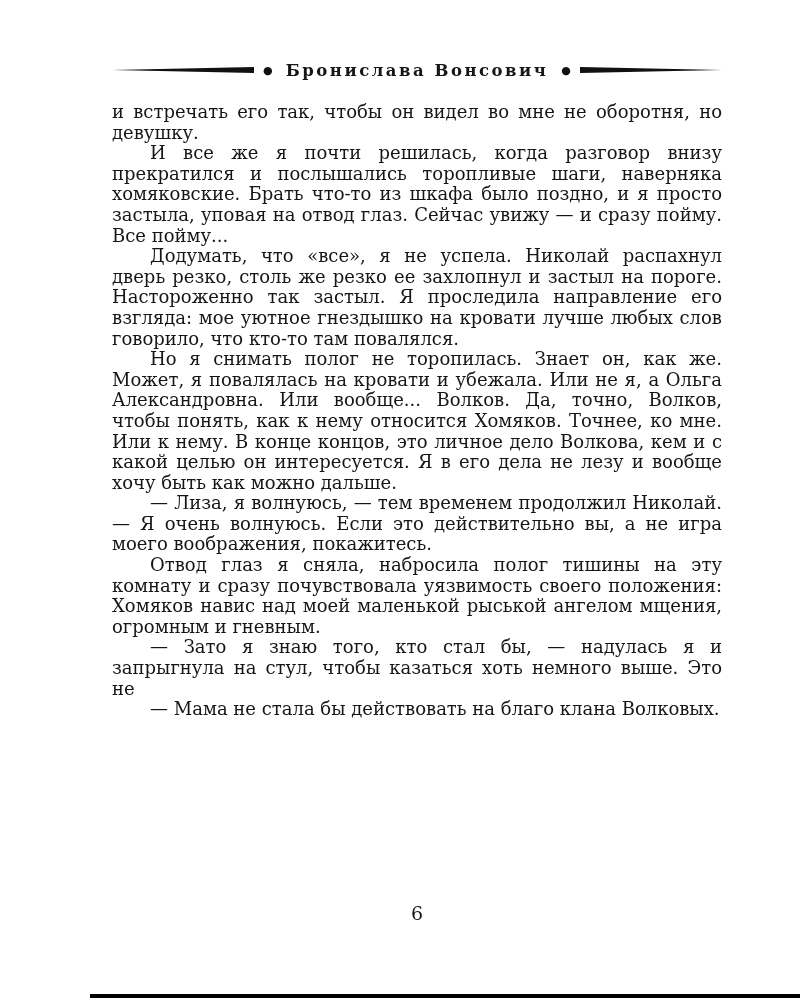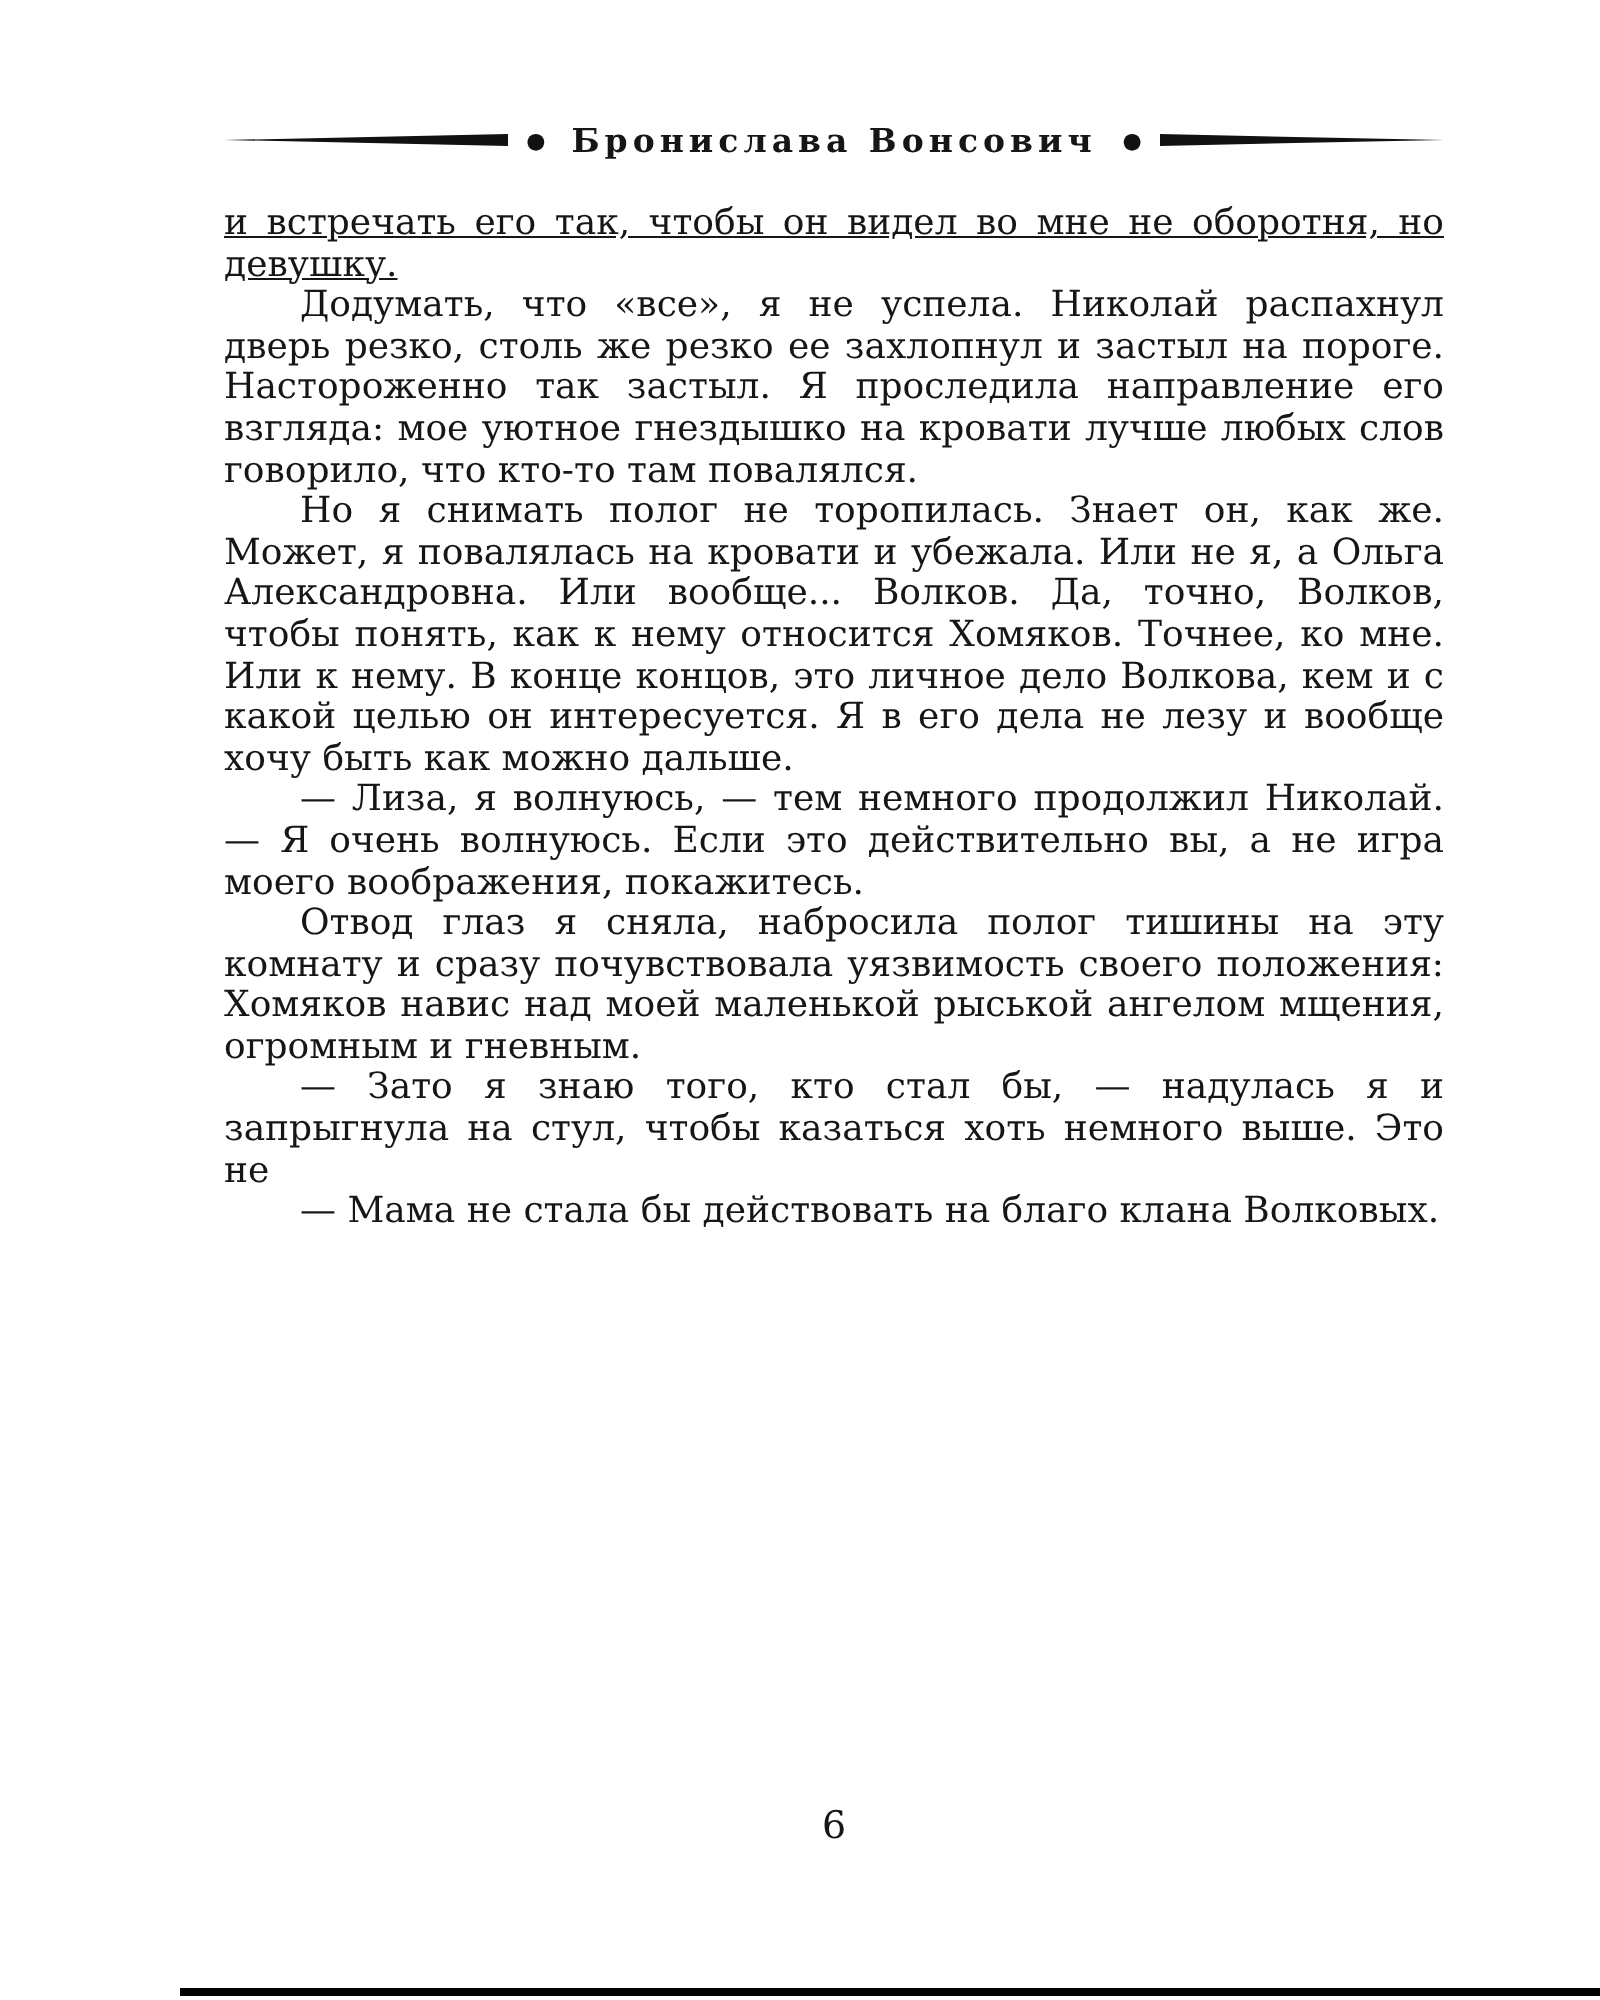--- a/index.html
+++ b/index.html
@@ -46,21 +46,21 @@
     font-size: 18px;
     line-height: 20.6px;
     text-align: justify;
     hyphens: auto;
     -webkit-hyphens: auto;
   }
   .body-text p {
     margin: 0;
     text-indent: 38px;
   }
-  .body-text p.no-indent { text-indent: 0; text-decoration: underline; }
+  .body-text p.no-indent { text-indent: 0; }
   
   .page-number {
     position: absolute;
     top: 902px;
     left: 112px;
     width: 610px;
     text-align: center;
     font-size: 19px;
     color: #161616;
   }
@@ -82,23 +82,24 @@
   <div class="running-header">
     <div class="rule rule-left"></div>
     <span class="header-bullet">●</span>
     <span class="author">Бронислава Вонсович</span>
     <span class="header-bullet">●</span>
     <div class="rule rule-right"></div>
   </div>
 
   <div class="body-text">
     <p class="no-indent">и встречать его так, чтобы он видел во мне не оборотня, но девушку.</p>
+    <p>И все же я почти решилась, когда разговор внизу прекратился и послышались торопливые шаги, наверняка хомяковские. Брать что-то из шкафа было поздно, и я просто застыла, уповая на отвод глаз. Сейчас увижу — и сразу пойму. Все пойму...</p>
     <p>Додумать, что «все», я не успела. Николай распахнул дверь резко, столь же резко ее захлопнул и застыл на пороге. Настороженно так застыл. Я проследила направление его взгляда: мое уютное гнездышко на кровати лучше любых слов говорило, что кто-то там повалялся.</p>
     <p>Но я снимать полог не торопилась. Знает он, как же. Может, я повалялась на кровати и убежала. Или не я, а Ольга Александровна. Или вообще... Волков. Да, точно, Волков, чтобы понять, как к нему относится Хомяков. Точнее, ко мне. Или к нему. В конце концов, это личное дело Волкова, кем и с какой целью он интересуется. Я в его дела не лезу и вообще хочу быть как можно дальше.</p>
-    <p>— Лиза, я волнуюсь, — тем немного продолжил Николай. — Я очень волнуюсь. Если это действительно вы, а не игра моего воображения, покажитесь.</p>
+    <p>— Лиза, я волнуюсь, — тем временем продолжил Николай. — Я очень волнуюсь. Если это действительно вы, а не игра моего воображения, покажитесь.</p>
     <p>Отвод глаз я сняла, набросила полог тишины на эту комнату и сразу почувствовала уязвимость своего положения: Хомяков навис над моей маленькой рыськой ангелом мщения, огромным и гневным.</p>
     <p>— Зато я знаю того, кто стал бы, — надулась я и запрыгнула на стул, чтобы казаться хоть немного выше. Это не</p>
     <p>— Мама не стала бы действовать на благо клана Волковых.</p>
   </div>
 
 </div>
 
 <div class="page-number">6</div>
 
 <div class="scan-edge"></div>

